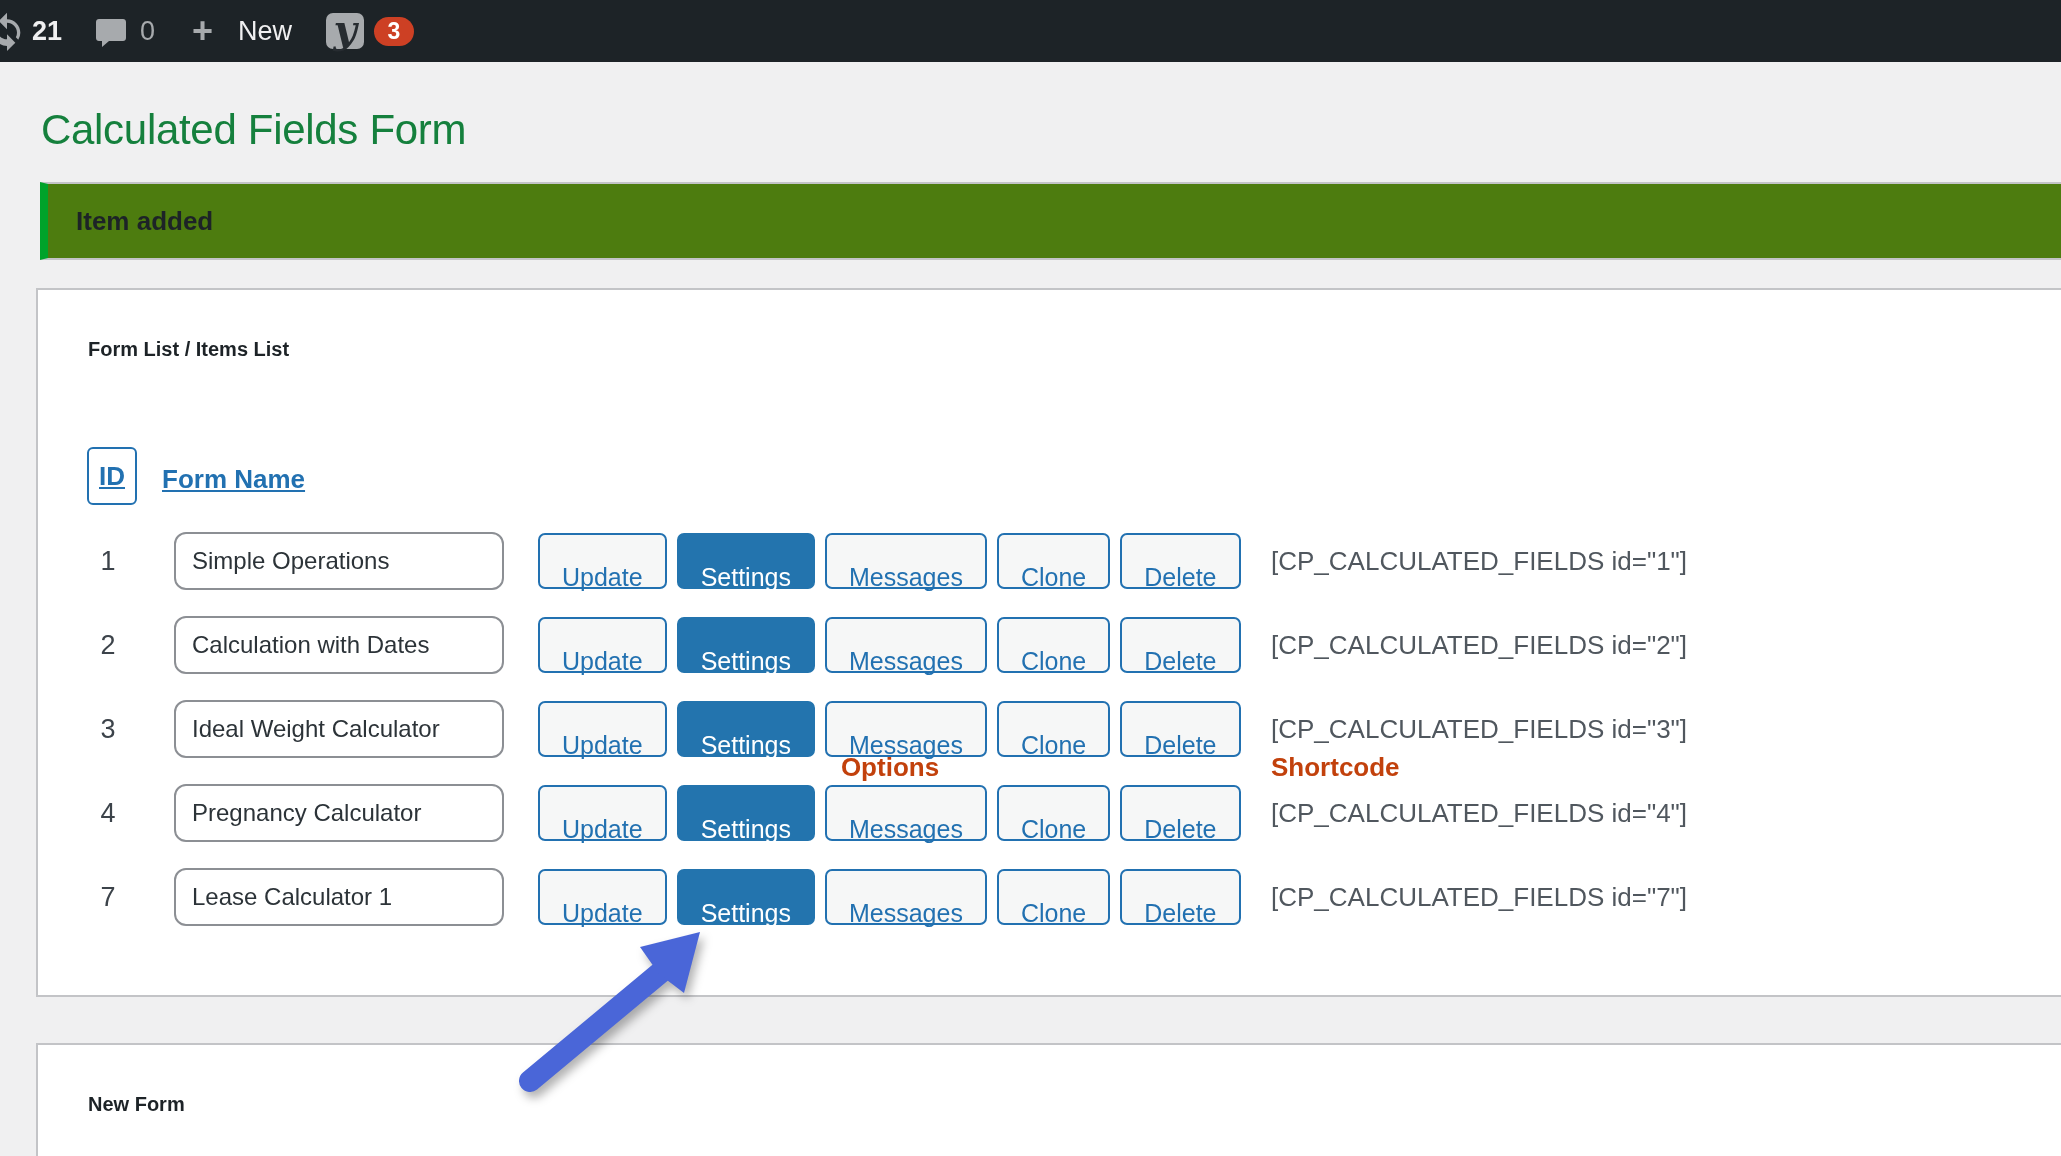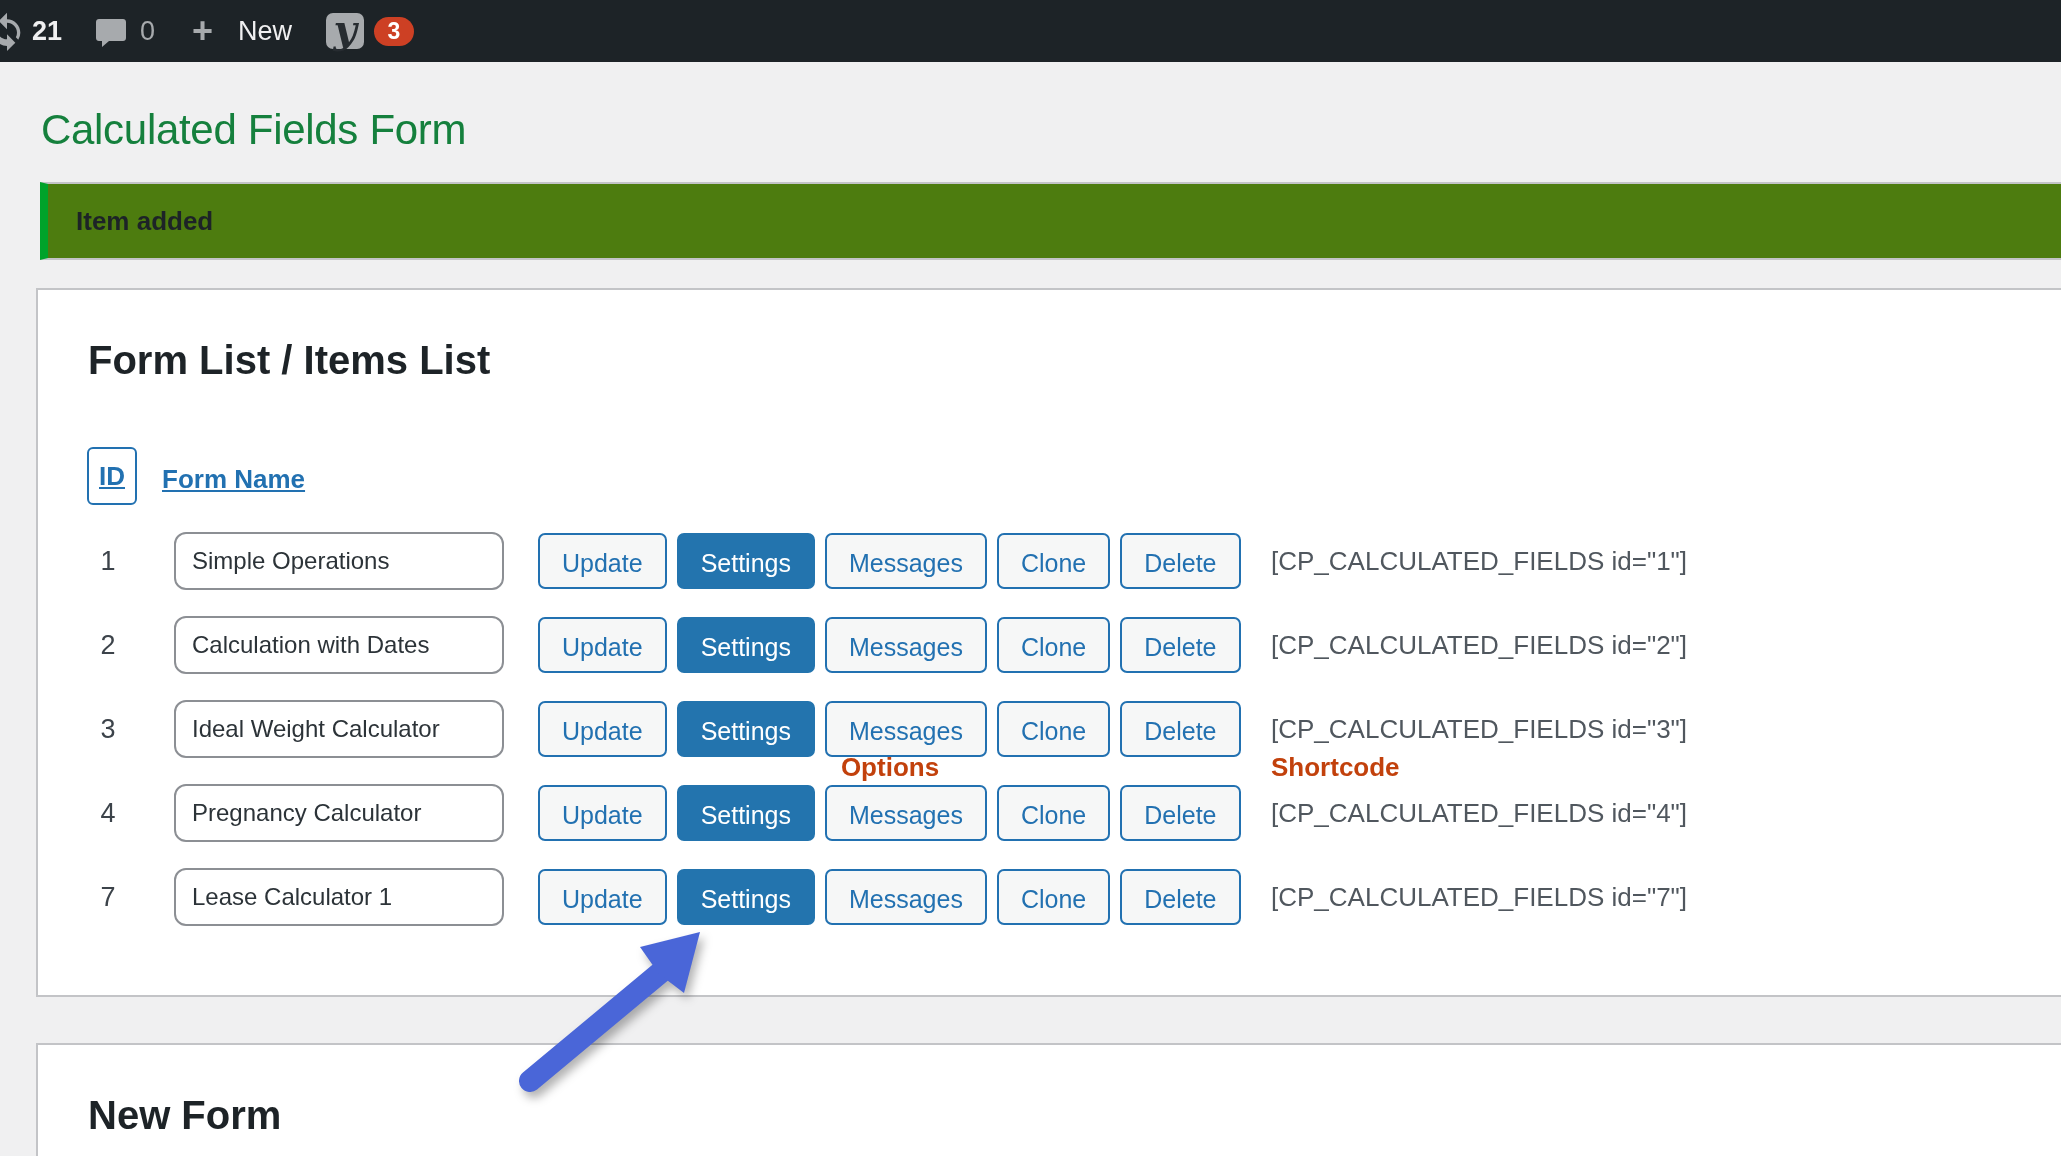--- a/index.html
+++ b/index.html
@@ -52,21 +52,21 @@
 
   
   .panel {
     position:absolute; left:36px; width:calc(100% - 36px);
     background:#fff; border:2px solid #c3c4c7; border-right:none;
   }
   .panel-list { top:288px; height:709px; }
   .panel-new  { top:1043px; height:140px; border-bottom:none; }
   .panel-heading {
     position:absolute; left:50px; top:48px;
-    font-size:40px; font-weight:bold; color:#1d2327;
+    font-size:20px; font-weight:bold; color:#1d2327;
   }
 
   
   .id-box {
     position:absolute; left:49px; top:157px; width:50px; height:58px;
     border:2px solid #2271b1; border-radius:6px;
     display:flex; align-items:center; justify-content:center;
   }
   .th-link { font-size:26px; font-weight:bold; color:#2271b1; text-decoration:underline; cursor:pointer; }
   .th-label { position:absolute; top:462px; font-size:26px; font-weight:bold; color:#c2410c; }
@@ -83,21 +83,21 @@
   }
   .frow input.name-input {
     position:absolute; left:136px; top:0; width:330px; height:58px;
     border:2px solid #8c8f94; border-radius:12px; background:#fff;
     padding:8px 16px; font-size:24px; color:#2c3338;
     font-family:"Liberation Sans", sans-serif; outline:none;
     white-space:nowrap; overflow:hidden;
   }
   .btn-group { position:absolute; left:500px; top:1px; display:flex; gap:10px; }
   .btn {
-    height:56px; padding:2px 22px; font-size:25px;
+    height:56px; padding:16px 22px; font-size:25px;
     font-family:"Liberation Sans", sans-serif;
     border:2px solid #2271b1; border-radius:7px;
     background:#f6f7f7; color:#2271b1; cursor:pointer; line-height:52px;
   }
   .btn.primary { background:#2374ae; border-color:#2374ae; color:#fff; }
   .frow .cell-shortcode {
     position:absolute; left:1233px; height:58px; line-height:58px;
     font-size:26px; color:#50575e; white-space:nowrap;
   }
 

